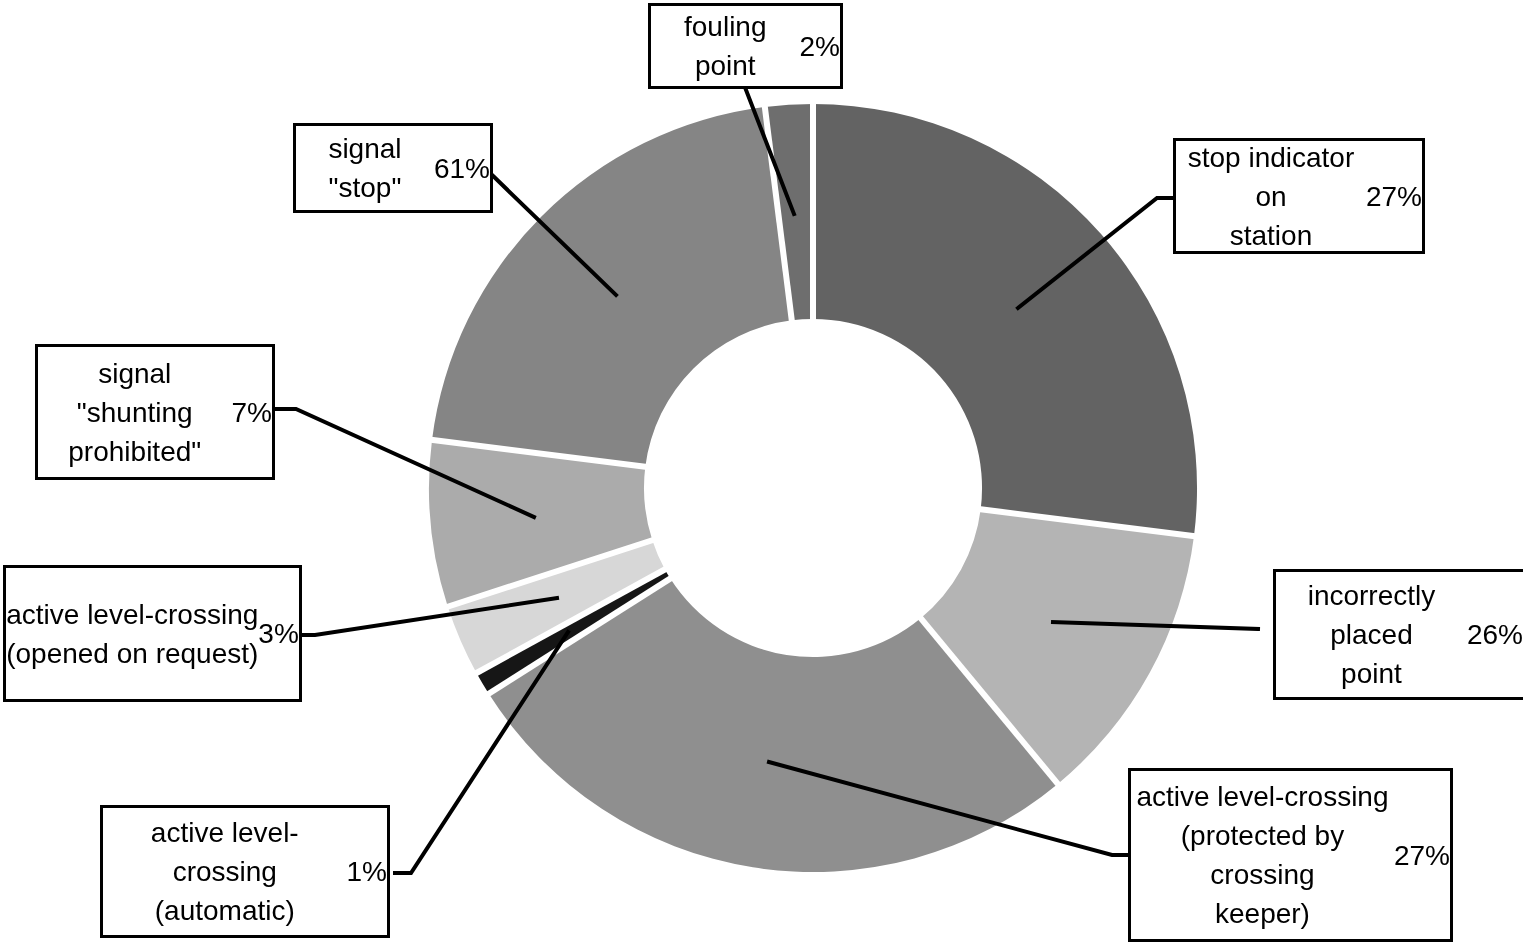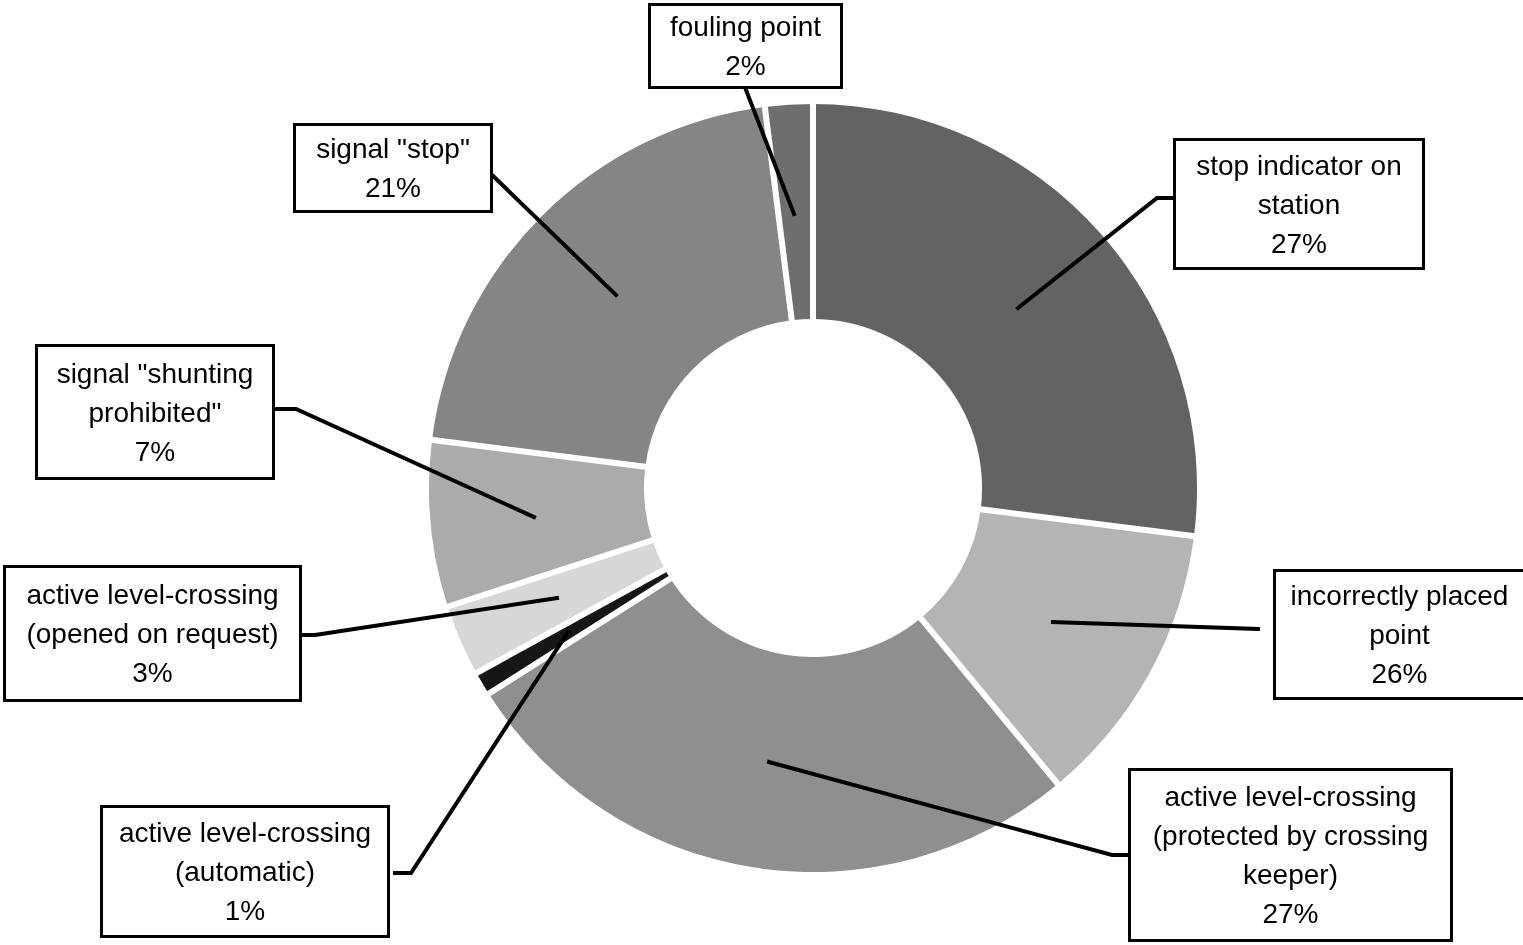--- a/index.html
+++ b/index.html
@@ -17,32 +17,32 @@
   #chart-svg {
     position: absolute;
     left: 0; top: 0;
   }
   .callout {
     position: absolute;
     box-sizing: border-box;
     border: 3px solid #000000;
     background: #ffffff;
     display: flex;
-    flex-direction: column;
+    flex-direction: row;
     align-items: center;
     justify-content: center;
     text-align: center;
     color: #000000;
     font-size: 28px;
     line-height: 39px;
     white-space: pre-line;
     z-index: 2;
   }
   
-  .pos-seg0 { left: 1173px; top: 138px;  width: 252px; height: 132px; }
+  .pos-seg0 { left: 1173px; top: 138px;  width: 252px; height: 116px; }
   .pos-seg1 { left: 1273px; top: 569px;  width: 253px; height: 131px; }
   .pos-seg2 { left: 1128px; top: 768px;  width: 325px; height: 174px; }
   .pos-seg3 { left: 100px;  top: 805px;  width: 290px; height: 133px; }
   .pos-seg4 { left: 3px;    top: 565px;  width: 299px; height: 137px; }
   .pos-seg5 { left: 35px;   top: 344px;  width: 240px; height: 136px; }
   .pos-seg6 { left: 293px;  top: 123px;  width: 200px; height: 90px;  }
   .pos-seg7 { left: 648px;  top: 3px;    width: 195px; height: 86px;  }
 </style>
 </head>
 <body>
@@ -108,21 +108,21 @@
   </div>
 
   <div class="callout pos-seg5">
     <div>signal "shunting
 prohibited"</div>
     <div>7%</div>
   </div>
 
   <div class="callout pos-seg6">
     <div>signal "stop"</div>
-    <div>21%</div>
+    <div>61%</div>
   </div>
 
   <div class="callout pos-seg7">
     <div>fouling point</div>
     <div>2%</div>
   </div>
 
 </div>
 
 </body></html>

